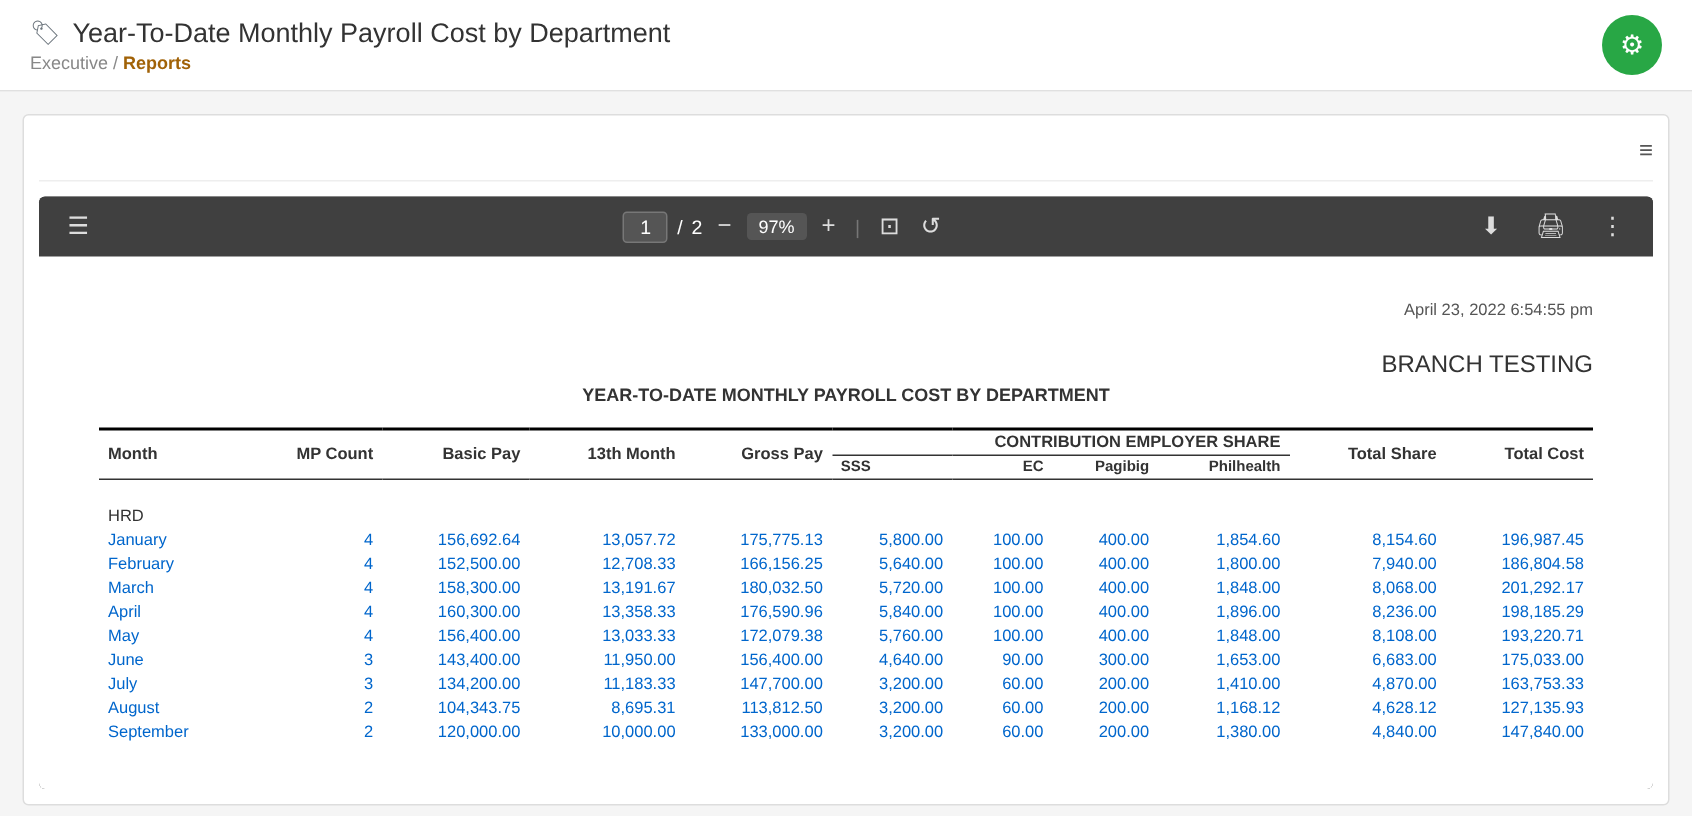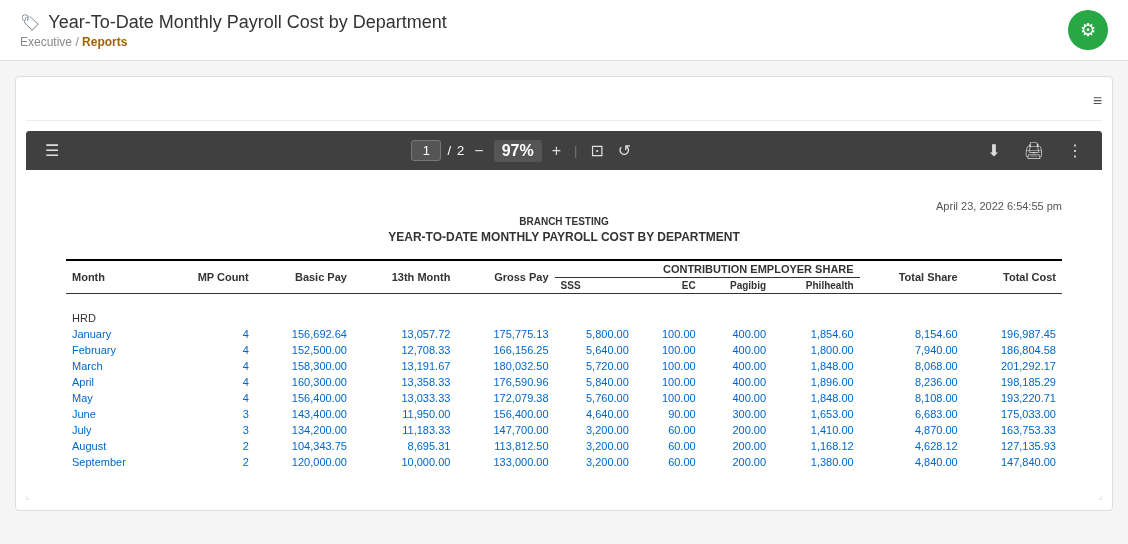--- a/index.html
+++ b/index.html
@@ -100,22 +100,21 @@
       border-radius: 3px;
       width: 30px;
       text-align: center;
       font-size: 13px;
     }
     .zoom-badge {
       background: #555;
       color: #fff;
       padding: 2px 8px;
       border-radius: 3px;
-      font-size: 16px;
-      font-weight: bold;
+      font-size: 12px;
     }
 
     .pdf-toolbar-btn {
       background: none;
       border: none;
       color: #ddd;
       font-size: 16px;
       cursor: pointer;
       padding: 2px 4px;
     }
@@ -131,30 +130,31 @@
       padding: 30px 40px;
       min-height: 320px;
       position: relative;
       overflow-y: auto;
     }
 
     .report-timestamp {
       text-align: right;
       font-size: 11px;
       color: #555;
-      margin-bottom: 4px;
+      margin-bottom: 22px;
     }
 
     .report-title-block {
       text-align: center;
       margin-bottom: 15px;
     }
     .report-title-block .company-name {
-      font-weight: bold;
-      font-size: 10px;
+      font-weight: normal;
+      font-size: 16px;
+      text-align: right;
     }
     .report-title-block .report-name {
       font-weight: bold;
       font-size: 12px;
       margin-top: 3px;
     }
     .report-title-block .report-period {
       font-size: 12px;
       margin-top: 2px;
     }

